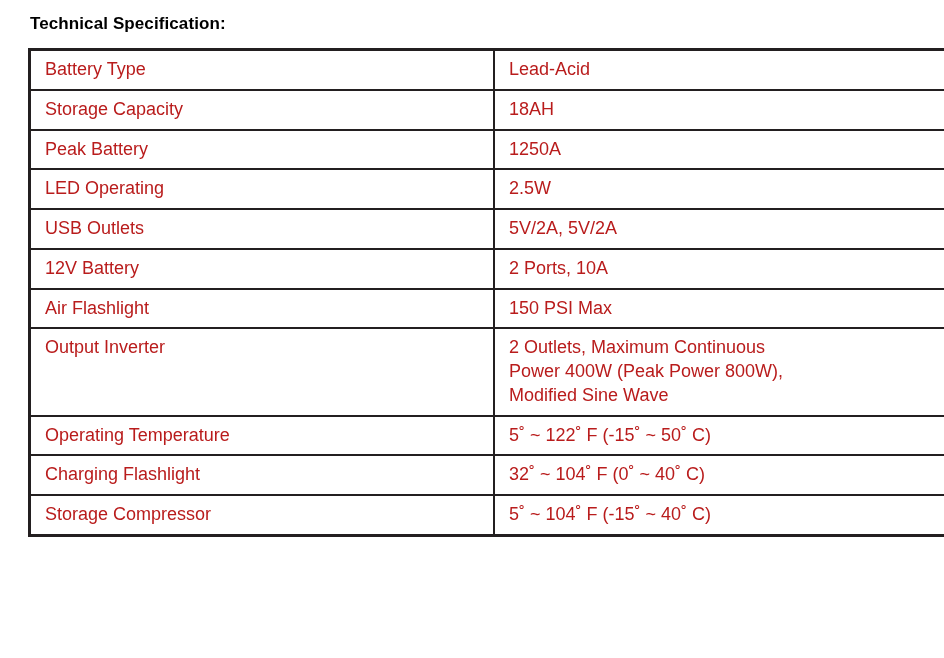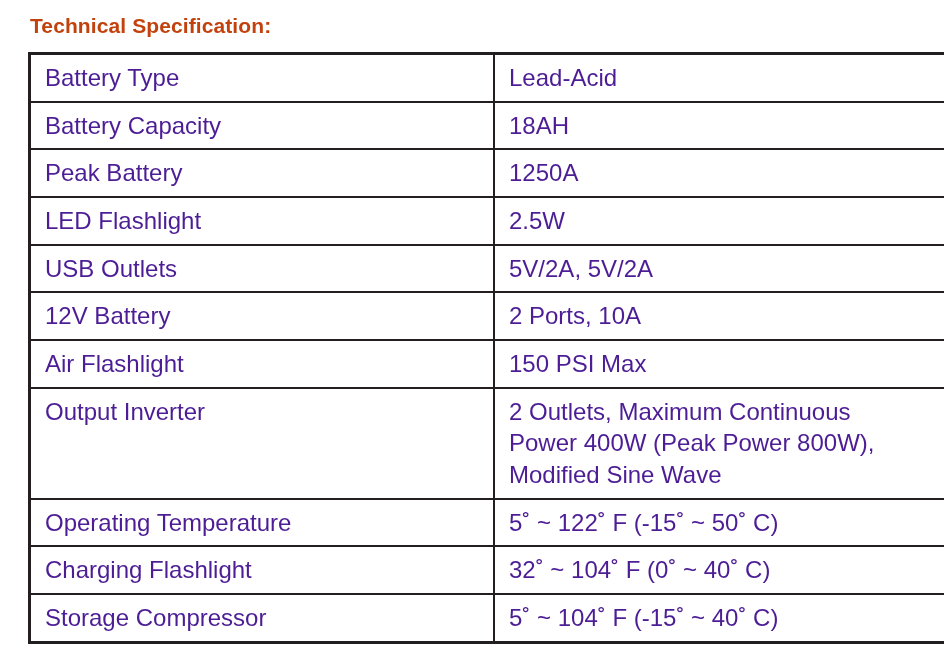--- a/index.html
+++ b/index.html
@@ -15,39 +15,39 @@
     overflow: hidden;
   }
   .page {
     position: relative;
     width: 944px;
     height: 658px;
     box-sizing: border-box;
     padding: 14px 16px 0 28px;
   }
   .doc-title {
-    font-size: 21px;
+    font-size: 17px;
     font-weight: bold;
-    color: #c2410c;
+    color: #000000;
     letter-spacing: 0.1px;
     margin: 0 0 14px 2px;
   }
   table.spec-table {
     border-collapse: collapse;
     width: 896px;
     table-layout: fixed;
     border: 3px solid #231f20;
   }
   table.spec-table td {
     border: 2px solid #231f20;
-    font-size: 24px;
+    font-size: 18px;
     line-height: 1.32;
     padding: 7px 0 7px 14px;
     vertical-align: top;
-    color: #4c1d95;
+    color: #b91c1c;
   }
   td.spec-label {
     width: 448px;
   }
   td.spec-value {
     width: 448px;
   }
   .multiline {
     white-space: pre-line;
   }
@@ -59,29 +59,29 @@
 
   <h1 class="doc-title">Technical Specification:</h1>
 
   <table class="spec-table">
     <tbody>
       <tr>
         <td class="spec-label">Battery Type</td>
         <td class="spec-value">Lead-Acid</td>
       </tr>
       <tr>
-        <td class="spec-label">Battery Capacity</td>
+        <td class="spec-label">Storage Capacity</td>
         <td class="spec-value">18AH</td>
       </tr>
       <tr>
         <td class="spec-label">Peak Battery</td>
         <td class="spec-value">1250A</td>
       </tr>
       <tr>
-        <td class="spec-label">LED Flashlight</td>
+        <td class="spec-label">LED Operating</td>
         <td class="spec-value">2.5W</td>
       </tr>
       <tr>
         <td class="spec-label">USB Outlets</td>
         <td class="spec-value">5V/2A, 5V/2A</td>
       </tr>
       <tr>
         <td class="spec-label">12V Battery</td>
         <td class="spec-value">2 Ports, 10A</td>
       </tr>

